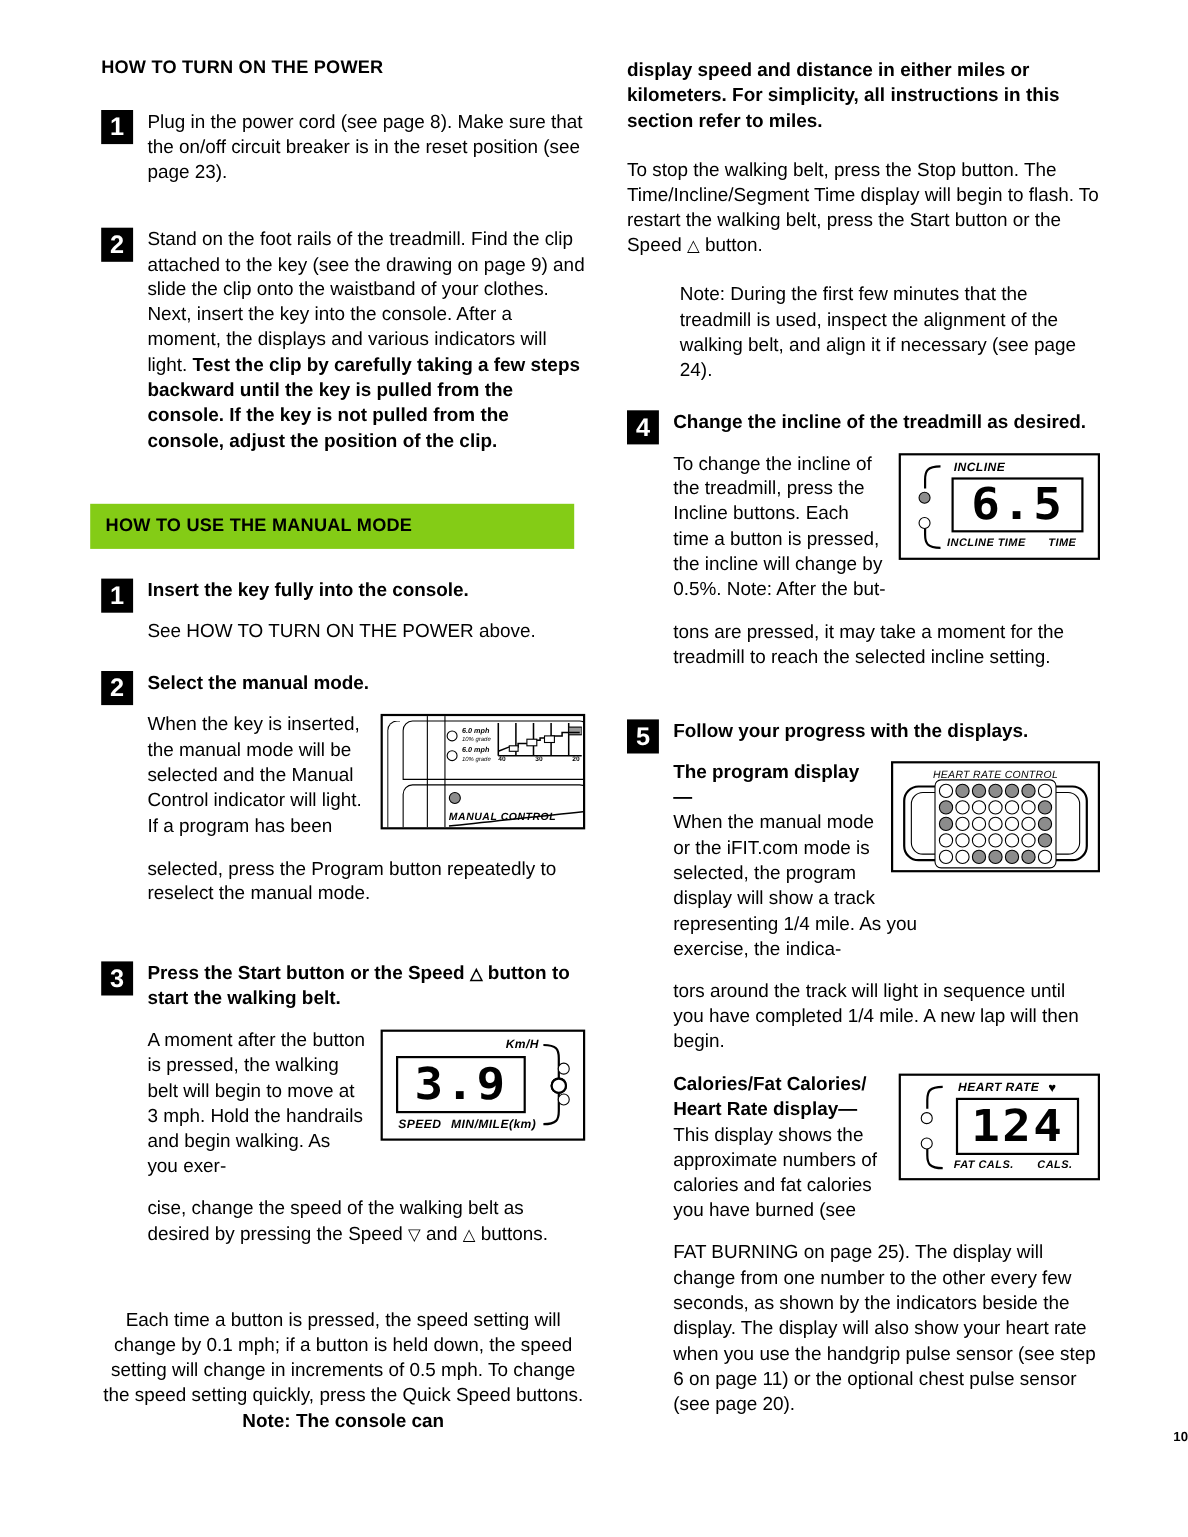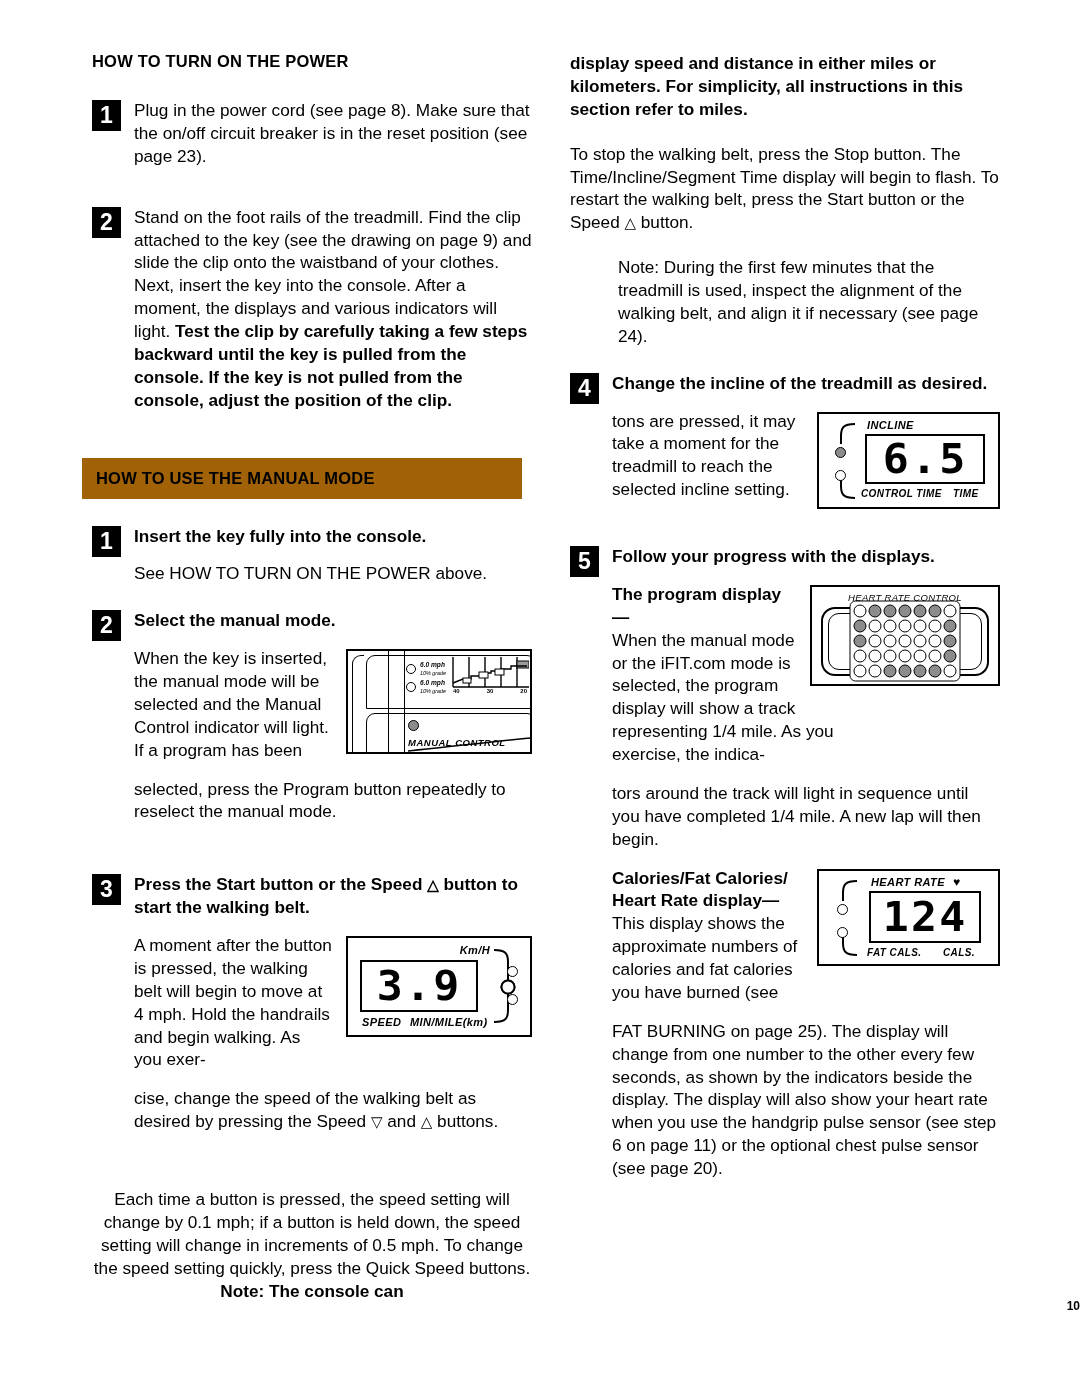--- a/index.html
+++ b/index.html
@@ -35,21 +35,21 @@
 
   
   .section-head {
     font-size: 16.5px;
     font-weight: bold;
     letter-spacing: 0.2px;
     margin: 0 0 28px 0;
     padding: 0;
   }
   .section-head.banner {
-    background: #a16207;
+    background: #84cc16;
     padding: 11px 14px 11px 14px;
     margin: 0 0 26px -10px;
     width: 440px;
     box-sizing: border-box;
   }
 
   
   .step {
     position: relative;
     padding-left: 42px;
@@ -393,21 +393,21 @@
           <svg style="position:absolute; right:4px; top:4px;" width="34" height="92" viewBox="0 0 34 92">
             <path d="M2,8 C14,8 16,12 16,20 L16,38" fill="none" stroke="#000" stroke-width="2"></path>
             <path d="M16,52 L16,68 C16,76 14,80 2,80" fill="none" stroke="#000" stroke-width="2"></path>
             <circle cx="16" cy="45" r="6.5" fill="#fff" stroke="#000" stroke-width="2"></circle>
             <circle cx="16" cy="45" r="6.5" fill="#fff" stroke="#000" stroke-width="2"></circle>
           </svg>
           <span class="led" style="position:absolute; right:12px; top:28px;"></span>
           <span class="led" style="position:absolute; right:12px; top:56px;"></span>
         </div>
 
-        <p class="narrow">A moment after the button is pressed, the walking belt will begin to move at 4 mph. Hold the handrails and begin walking. As you exer-</p>
+        <p class="narrow">A moment after the button is pressed, the walking belt will begin to move at 3 mph. Hold the handrails and begin walking. As you exer-</p>
         <p><span>cise, change the speed of the walking belt as desired by pressing the Speed </span><span class="tri">▽</span><span> and </span><span class="tri">△</span><span> buttons.</span></p>
       </div>
 
       <p style="margin-top:39px;text-align:center;"><span>Each time a button is pressed, the speed setting will change by 0.1 mph; if a button is held down, the speed setting will change in increments of 0.5 mph. To change the speed setting quickly, press the Quick Speed buttons. </span><span class="b">Note: The console can</span></p>
     </div>
 
     <div class="col col-right">
 
       <p class="b">display speed and distance in either miles or kilometers. For simplicity, all instructions in this section refer to miles.</p>
 
@@ -417,30 +417,31 @@
 
       <div class="step clearfix" style="margin-top:24px;">
         <span class="step-num">4</span>
         <p class="lead">Change the incline of the treadmill as desired.</p>
 
         <div class="fig fig-incline wrap-fig-right">
           <div class="lcd-screen" style="position:absolute; left:46px; top:20px; width:120px; height:50px;">
             <span class="seven-seg" style="font-size:40px;">6.5</span>
           </div>
           <span class="lbl" style="position:absolute; left:48px; top:5px;">INCLINE</span>
-          <span class="lbl sm" style="position:absolute; left:42px; top:74px;">CONTROL TIME</span>
+          <span class="lbl sm" style="position:absolute; left:42px; top:74px;">INCLINE TIME</span>
           <span class="lbl sm" style="position:absolute; left:134px; top:74px;">TIME</span>
           <svg style="position:absolute; left:6px; top:4px;" width="34" height="86" viewBox="0 0 34 86">
             <path d="M30,6 C18,6 16,10 16,18 L16,26" fill="none" stroke="#000" stroke-width="2"></path>
             <path d="M16,58 L16,68 C16,76 18,80 30,80" fill="none" stroke="#000" stroke-width="2"></path>
           </svg>
           <span class="led on" style="position:absolute; left:16px; top:33px;"></span>
           <span class="led" style="position:absolute; left:16px; top:56px;"></span>
         </div>
 
+        <p class="narrow-r">To change the incline of the treadmill, press the Incline buttons. Each time a button is pressed, the incline will change by 0.5%. Note: After the but-</p>
         <p>tons are pressed, it may take a moment for the treadmill to reach the selected incline setting.</p>
       </div>
 
       <div class="step clearfix" style="margin-top:28px;">
         <span class="step-num">5</span>
         <p class="lead">Follow your progress with the displays.</p>
 
         <div class="fig fig-track wrap-fig-right">
           <span class="hr-ctrl-label">HEART RATE CONTROL</span>
           <div class="track-outer">

